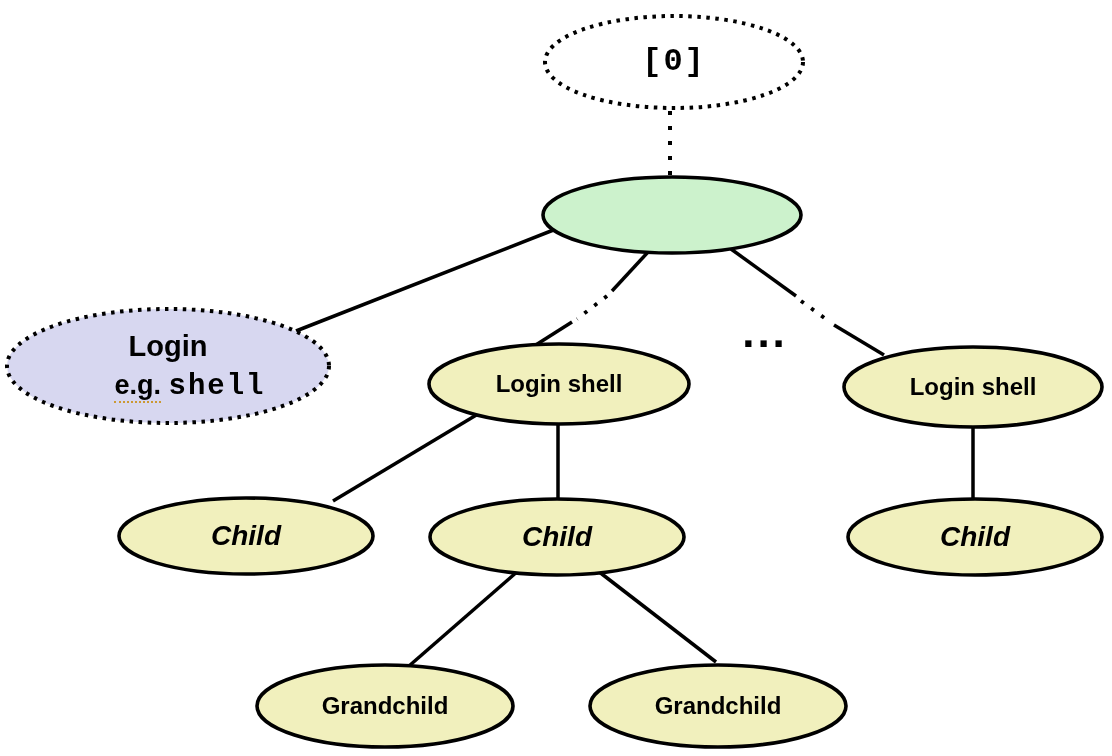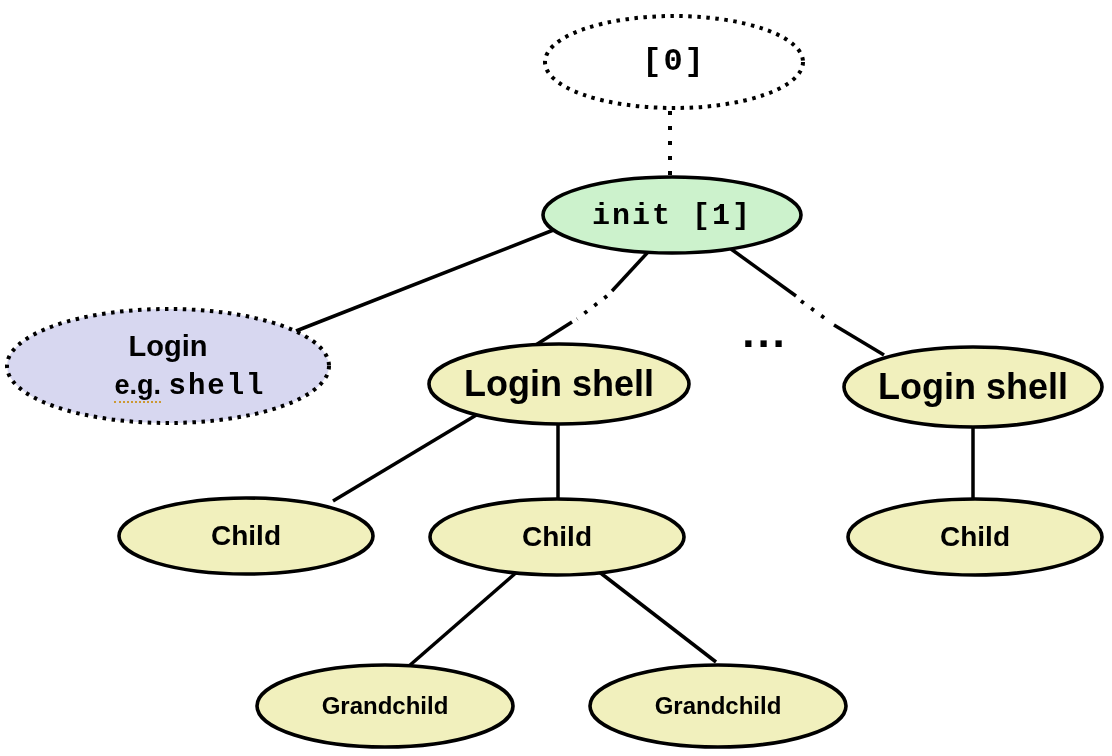--- a/index.html
+++ b/index.html
@@ -67,26 +67,26 @@
     font-size: 29px; line-height: 39px;
   }
   .daemon-line2 { font-size: 27px; }
   .daemon-eg {
     border-bottom: 2px dotted #cc9933;
     padding-bottom: 1px;
     margin-left: 44px;
   }
   .daemon-code { font-size: 29px; letter-spacing: 2px; }
   .label-shell {
-    font-size: 36px; line-height: 44px; width: 258px;
+    font-size: 24px; line-height: 44px; width: 258px;
   }
   .label-shell1 { left: 430px; top: 362px; }
   .label-shell2 { left: 844px; top: 365px; }
   .label-child {
-    font-size: 28px; line-height: 44px; width: 254px;
+    font-size: 28px; line-height: 44px; width: 254px; font-style: italic;
   }
   .label-child1 { left: 119px; top: 514px; }
   .label-child2 { left: 430px; top: 515px; }
   .label-child3 { left: 848px; top: 515px; }
   .label-gc {
     font-size: 24px; line-height: 44px; width: 256px;
   }
   .label-gc1 { left: 257px; top: 684px; }
   .label-gc2 { left: 590px; top: 684px; }
   .label-ellipsis {
@@ -126,21 +126,20 @@
     <ellipse class="shape" cx="973" cy="387" rx="129" ry="40" fill="#f1f0bd"></ellipse>
     <ellipse class="shape" cx="246" cy="536" rx="127" ry="38" fill="#f1f0bd"></ellipse>
     <ellipse class="shape" cx="557" cy="537" rx="127" ry="38" fill="#f1f0bd"></ellipse>
     <ellipse class="shape" cx="975" cy="537" rx="127" ry="38" fill="#f1f0bd"></ellipse>
     <ellipse class="shape" cx="385" cy="706" rx="128" ry="41" fill="#f1f0bd"></ellipse>
     <ellipse class="shape" cx="718" cy="706" rx="128" ry="41" fill="#f1f0bd"></ellipse>
   </svg>
 
   <div class="label mono label-pid0">[0]</div>
 
-  <div class="label mono label-init">init [1]</div>
 
   <div class="label label-daemon">
     <div>Login</div>
     <div class="daemon-line2">
       <span class="daemon-eg">e.g.</span>
       <span class="mono daemon-code">shell</span>
     </div>
   </div>
 
   <div class="label label-shell label-shell1">Login shell</div>

